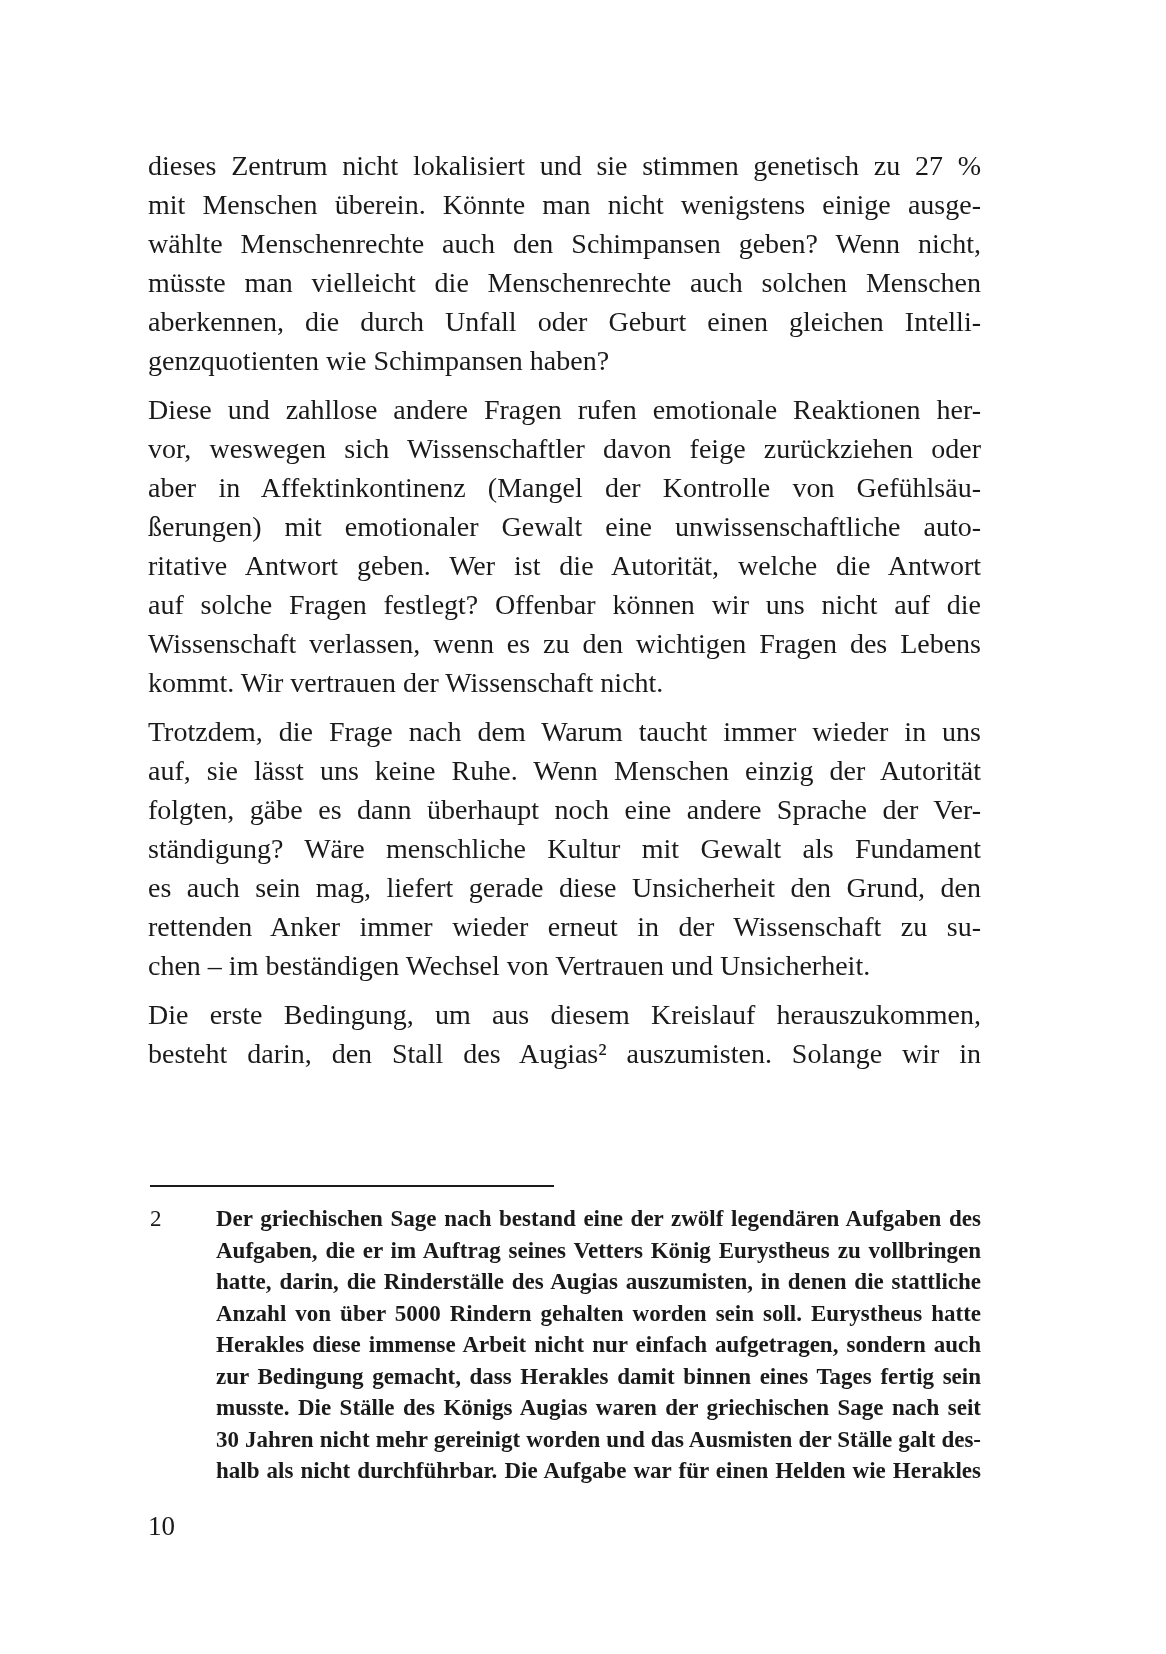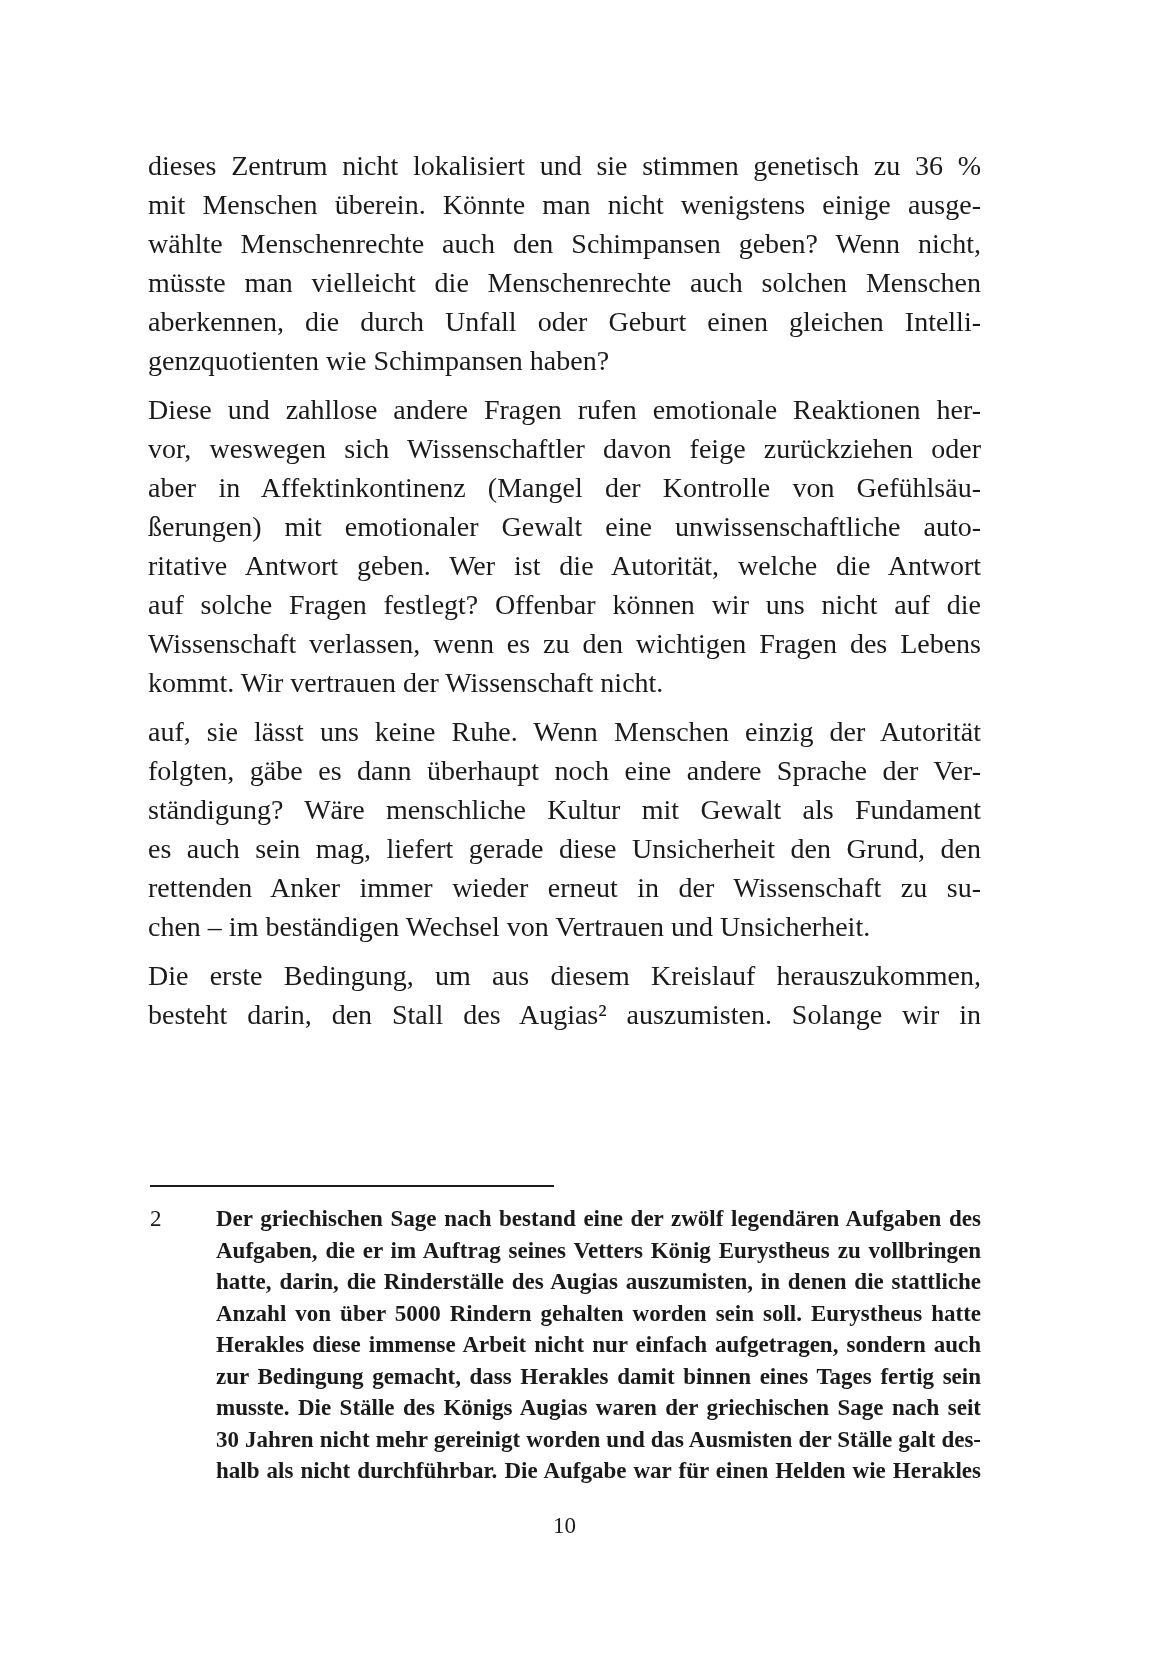--- a/index.html
+++ b/index.html
@@ -68,49 +68,50 @@
     font-size: 23px;
     line-height: 31.5px;
     text-align: justify;
     text-align-last: justify;
   }
   .page-number {
     position: absolute;
     left: 148px;
     top: 1510px;
     width: 833px;
-    text-align: center;
-    font-size: 23px;
+    text-align: left;
+    font-size: 27px;
     line-height: 32px;
   }
 </style>
 </head>
 <body>
 
 <div class="page">
   <div class="text-block">
       <div class="para">
-        <div class="line">dieses Zentrum nicht lokalisiert und sie stimmen genetisch zu 36 %</div>
+        <div class="line">dieses Zentrum nicht lokalisiert und sie stimmen genetisch zu 27 %</div>
         <div class="line">mit Menschen überein. Könnte man nicht wenigstens einige ausge-</div>
         <div class="line">wählte Menschenrechte auch den Schimpansen geben? Wenn nicht,</div>
         <div class="line">müsste man vielleicht die Menschenrechte auch solchen Menschen</div>
         <div class="line">aberkennen, die durch Unfall oder Geburt einen gleichen Intelli-</div>
         <div class="line flush">genzquotienten wie Schimpansen haben?</div>
       </div>
       <div class="para">
         <div class="line">Diese und zahllose andere Fragen rufen emotionale Reaktionen her-</div>
         <div class="line">vor, weswegen sich Wissenschaftler davon feige zurückziehen oder</div>
         <div class="line">aber in Affektinkontinenz (Mangel der Kontrolle von Gefühlsäu-</div>
         <div class="line">ßerungen) mit emotionaler Gewalt eine unwissenschaftliche auto-</div>
         <div class="line">ritative Antwort geben. Wer ist die Autorität, welche die Antwort</div>
         <div class="line">auf solche Fragen festlegt? Offenbar können wir uns nicht auf die</div>
         <div class="line">Wissenschaft verlassen, wenn es zu den wichtigen Fragen des Lebens</div>
         <div class="line flush">kommt. Wir vertrauen der Wissenschaft nicht.</div>
       </div>
       <div class="para">
+        <div class="line">Trotzdem, die Frage nach dem Warum taucht immer wieder in uns</div>
         <div class="line">auf, sie lässt uns keine Ruhe. Wenn Menschen einzig der Autorität</div>
         <div class="line">folgten, gäbe es dann überhaupt noch eine andere Sprache der Ver-</div>
         <div class="line">ständigung? Wäre menschliche Kultur mit Gewalt als Fundament</div>
         <div class="line">es auch sein mag, liefert gerade diese Unsicherheit den Grund, den</div>
         <div class="line">rettenden Anker immer wieder erneut in der Wissenschaft zu su-</div>
         <div class="line flush">chen – im beständigen Wechsel von Vertrauen und Unsicherheit.</div>
       </div>
       <div class="para">
         <div class="line">Die erste Bedingung, um aus diesem Kreislauf herauszukommen,</div>
         <div class="line">besteht darin, den Stall des Augias² auszumisten. Solange wir in</div>

